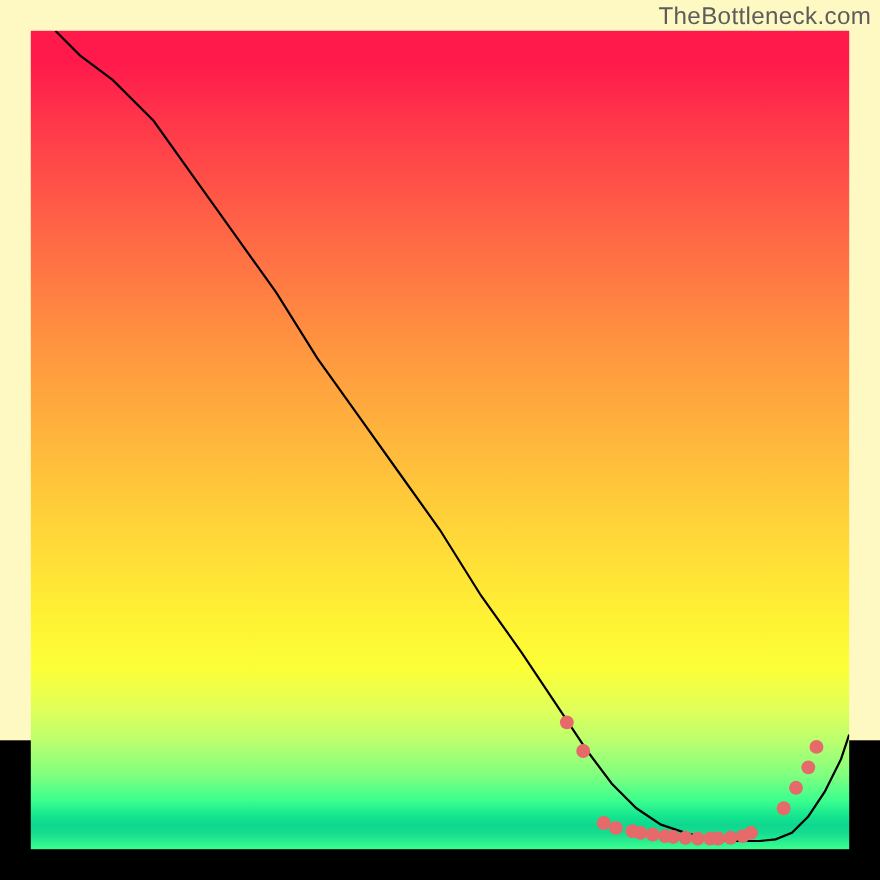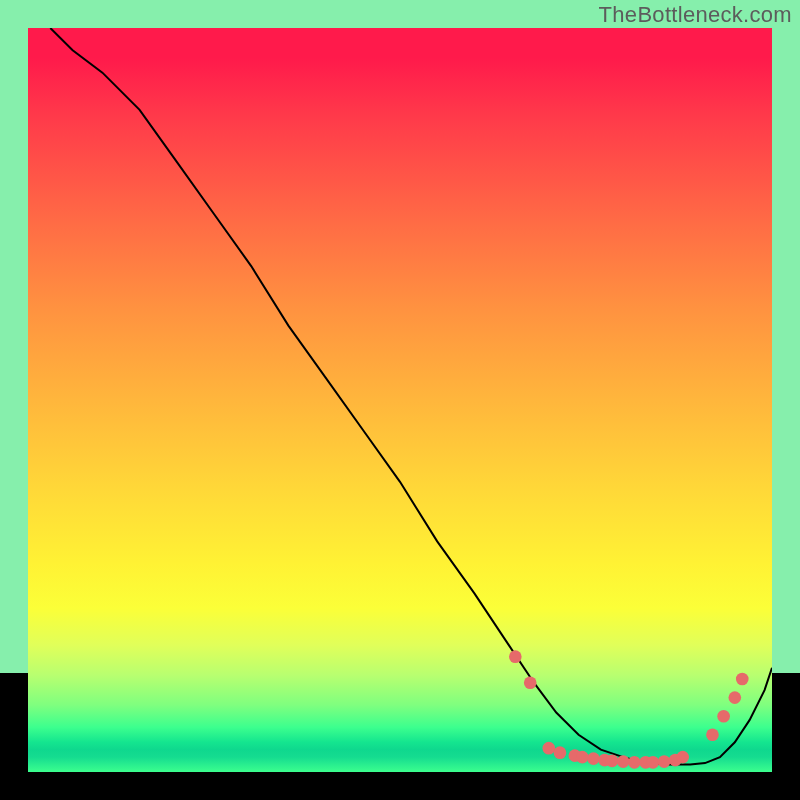--- a/index.html
+++ b/index.html
@@ -8,21 +8,21 @@
     width: 800px;
     height: 800px;
     background: #000;
     font-family: Arial, Helvetica, sans-serif;
     overflow: hidden;
   }
   .frame {
     position: relative;
     width: 800px;
     height: 673px;
-    background: #86efac;
+    background: #fef9c3;
   }
   .watermark {
     position: absolute;
     top: 2px;
     right: 8px;
     color: #5c5c5c;
     font-size: 22px;
     font-weight: 400;
     letter-spacing: 0.3px;
     z-index: 5;

